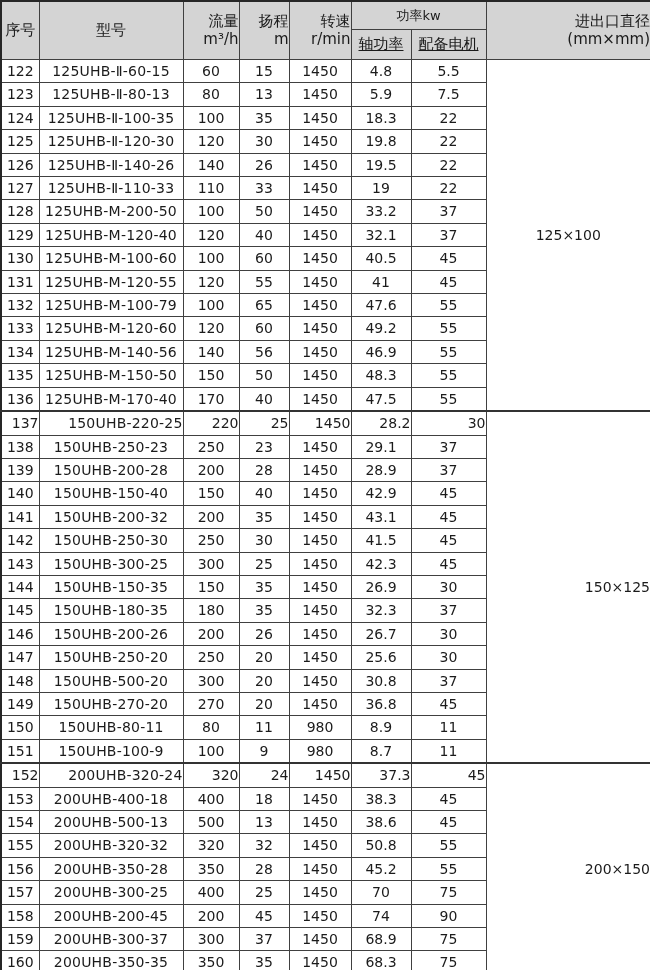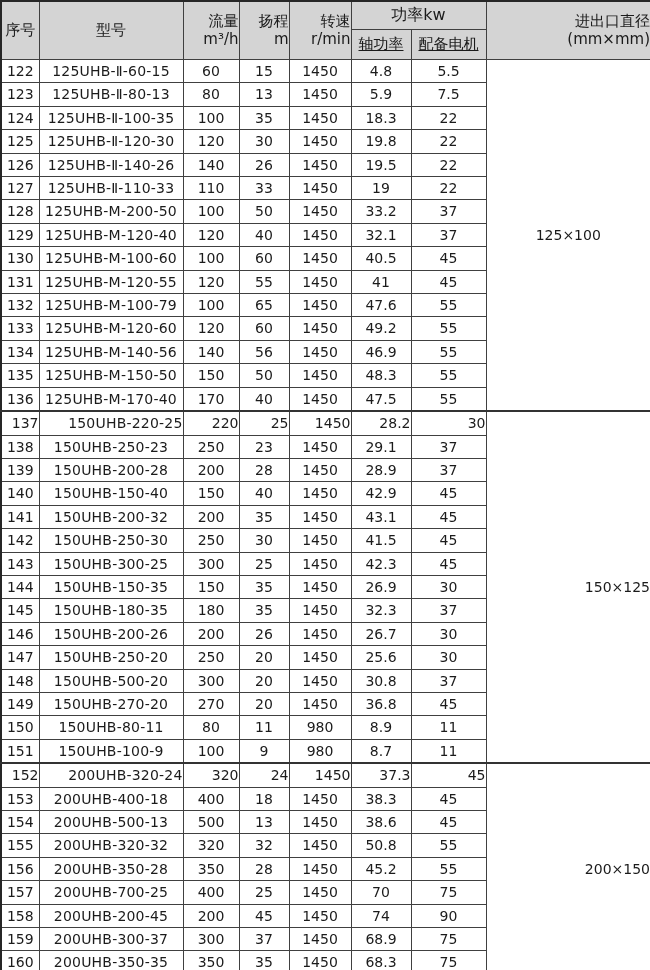--- a/index.html
+++ b/index.html
@@ -36,21 +36,21 @@
   thead th .sub { display: block; text-align: right; }
   tbody td {
     font-size: 14px;
     height: 22.4px;
     line-height: 22.4px;
     background: #ffffff;
   }
   tbody td.cell-model { letter-spacing: 0.2px; }
   tbody tr.group-start td { border-top: 2px solid #333333; text-align: right; }
   td.diameter-cell { font-size: 14px; }
-  .kw { font-size: 16px; }
+  .kw { font-size: 13px; }
 </style>
 </head>
 <body>
 
 <div class="sheet">
   <table class="pump">
     <colgroup>
       <col style="width:38px">
       <col style="width:144px">
       <col style="width:56px">
@@ -401,21 +401,21 @@
           <td>156</td>
           <td class="cell-model">200UHB-350-28</td>
           <td>350</td>
           <td>28</td>
           <td>1450</td>
           <td>45.2</td>
           <td>55</td>
         </tr>
         <tr>
           <td>157</td>
-          <td class="cell-model">200UHB-700-25</td>
+          <td class="cell-model">200UHB-300-25</td>
           <td>400</td>
           <td>25</td>
           <td>1450</td>
           <td>70</td>
           <td>75</td>
         </tr>
         <tr>
           <td>158</td>
           <td class="cell-model">200UHB-200-45</td>
           <td>200</td>

